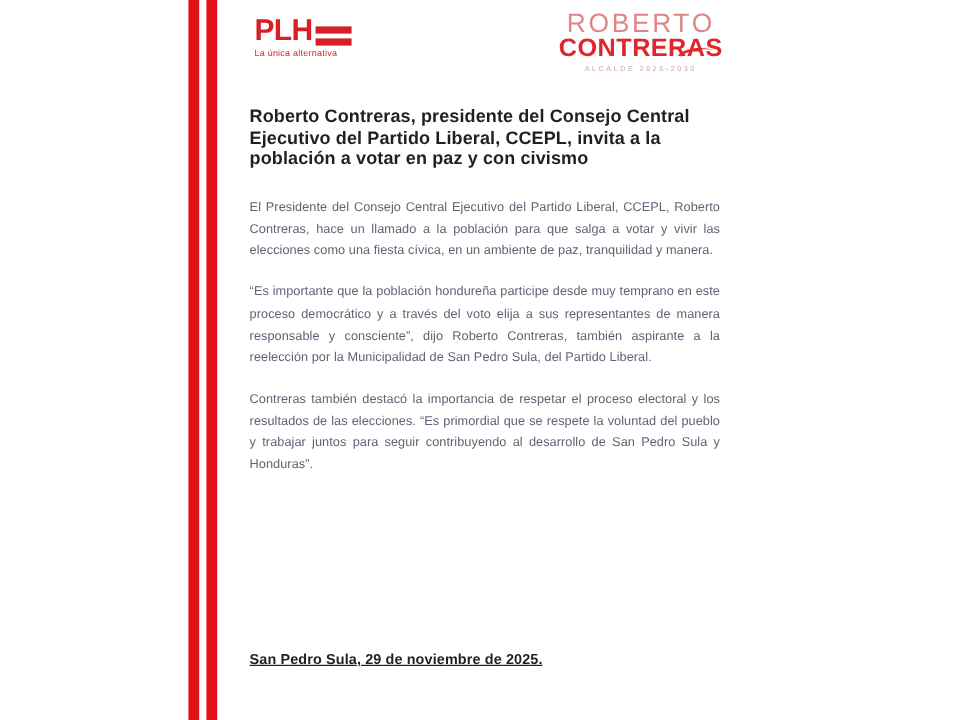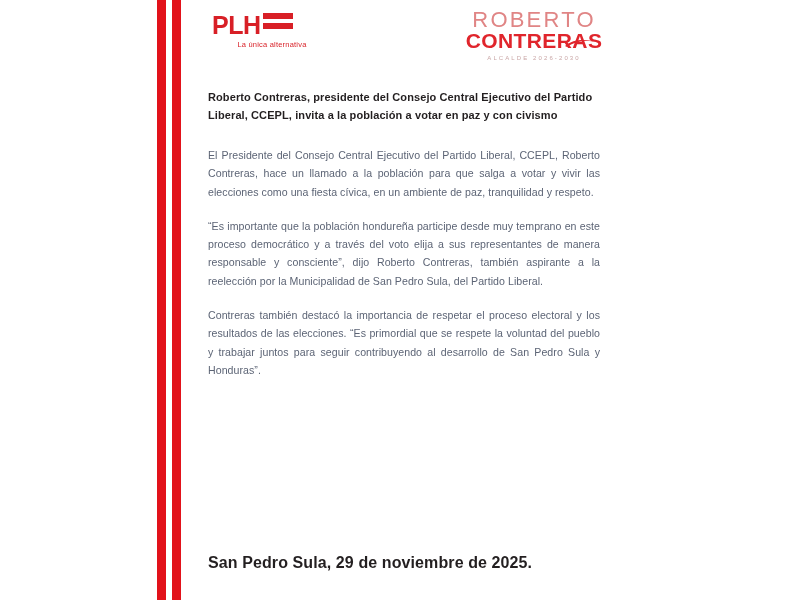--- a/index.html
+++ b/index.html
@@ -38,21 +38,21 @@
     height:72px;
   }
 
   .plh-logo {
     position:absolute;
     left:4px; top:12px;
     width:120px;
   }
   .plh-row {
     display:flex;
-    align-items:flex-start;
+    align-items:flex-end;
     height:26px;
   }
   .plh-word {
     font-family:"Liberation Sans", sans-serif;
     font-weight:bold;
     font-size:25px;
     letter-spacing:-0.5px;
     color:#d81f26;
     line-height:26px;
   }
@@ -69,21 +69,20 @@
     width:30px; height:6px;
     background:#d81f26;
   }
   .plh-tag {
     font-family:"Liberation Sans", sans-serif;
     font-size:7.5px;
     color:#d81f26;
     letter-spacing:0.2px;
     margin-top:2px;
     white-space:nowrap;
-    text-align:center;
   }
 
   .rc-logo {
     position:absolute;
     right:-2px; top:10px;
     width:148px;
     text-align:center;
   }
   .rc-first {
     font-family:"Liberation Sans", sans-serif;
@@ -119,21 +118,21 @@
     line-height:8px;
     margin-top:2px;
     white-space:nowrap;
   }
 
   
   .headline {
     margin-top:17px;
     font-family:"Liberation Sans", sans-serif;
     font-weight:bold;
-    font-size:11px;
+    font-size:15px;
     line-height:17.5px;
     color:#231f20;
     letter-spacing:0.1px;
     text-align:left;
     width:392px;
   }
 
   .body-block { margin-top:22px; width:392px; }
 
   .para {
@@ -142,27 +141,28 @@
     line-height:18.3px;
     color:#5c6475;
     text-align:justify;
     letter-spacing:0.05px;
     margin-bottom:16px;
   }
   .para:last-child { margin-bottom:12px; }
 
   .dateline {
     position:absolute;
-    left:0; top:555px;
-    font-family:"Liberation Sans", sans-serif;
-    font-weight:bold;
-    font-size:16px;
+    left:0; top:542px;
+    font-family:"Liberation Sans", sans-serif;
+    font-weight:bold;
+    font-size:12px;
     line-height:15px;
     color:#231f20;
     letter-spacing:0.1px;
+    text-decoration:underline;
   }
 </style>
 </head>
 <body>
 
 <div id="page">
 
   <div class="bar b1"></div>
   <div class="bar b2"></div>
 
@@ -190,21 +190,21 @@
           </svg>
         </div>
         <div class="rc-sub">ALCALDE 2026-2030</div>
       </div>
 
     </div>
 
     <div class="headline">Roberto Contreras, presidente del Consejo Central Ejecutivo del Partido Liberal, CCEPL, invita a la población a votar en paz y con civismo</div>
 
     <div class="body-block">
-      <p class="para">El Presidente del Consejo Central Ejecutivo del Partido Liberal, CCEPL, Roberto Contreras, hace un llamado a la población para que salga a votar y vivir las elecciones como una fiesta cívica, en un ambiente de paz, tranquilidad y respeto.</p>
+      <p class="para">El Presidente del Consejo Central Ejecutivo del Partido Liberal, CCEPL, Roberto Contreras, hace un llamado a la población para que salga a votar y vivir las elecciones como una fiesta cívica, en un ambiente de paz, tranquilidad y manera.</p>
       <p class="para">“Es importante que la población hondureña participe desde muy temprano en este proceso democrático y a través del voto elija a sus representantes de manera responsable y consciente”, dijo Roberto Contreras, también aspirante a la reelección por la Municipalidad de San Pedro Sula, del Partido Liberal.</p>
       <p class="para">Contreras también destacó la importancia de respetar el proceso electoral y los resultados de las elecciones. “Es primordial que se respete la voluntad del pueblo y trabajar juntos para seguir contribuyendo al desarrollo de San Pedro Sula y Honduras”.</p>
     </div>
 
     <div class="dateline">San Pedro Sula, 29 de noviembre de 2025.</div>
 
   </div>
 </div>
 
 </body></html>

